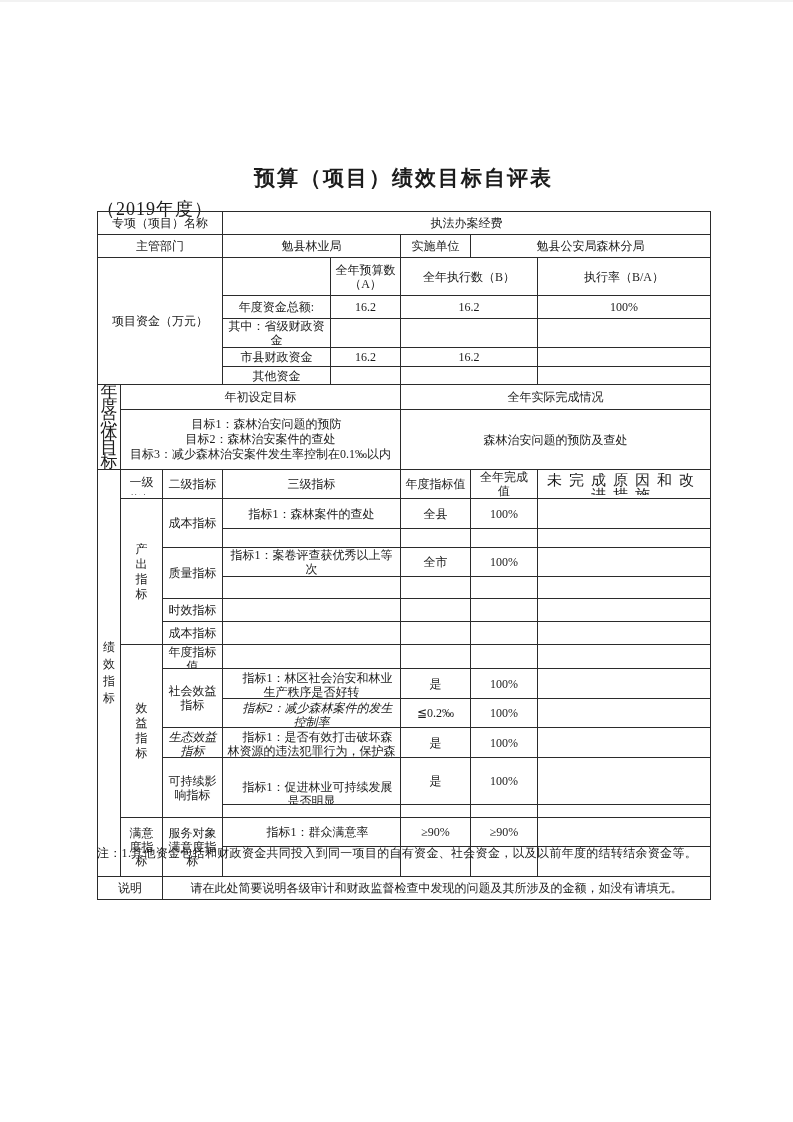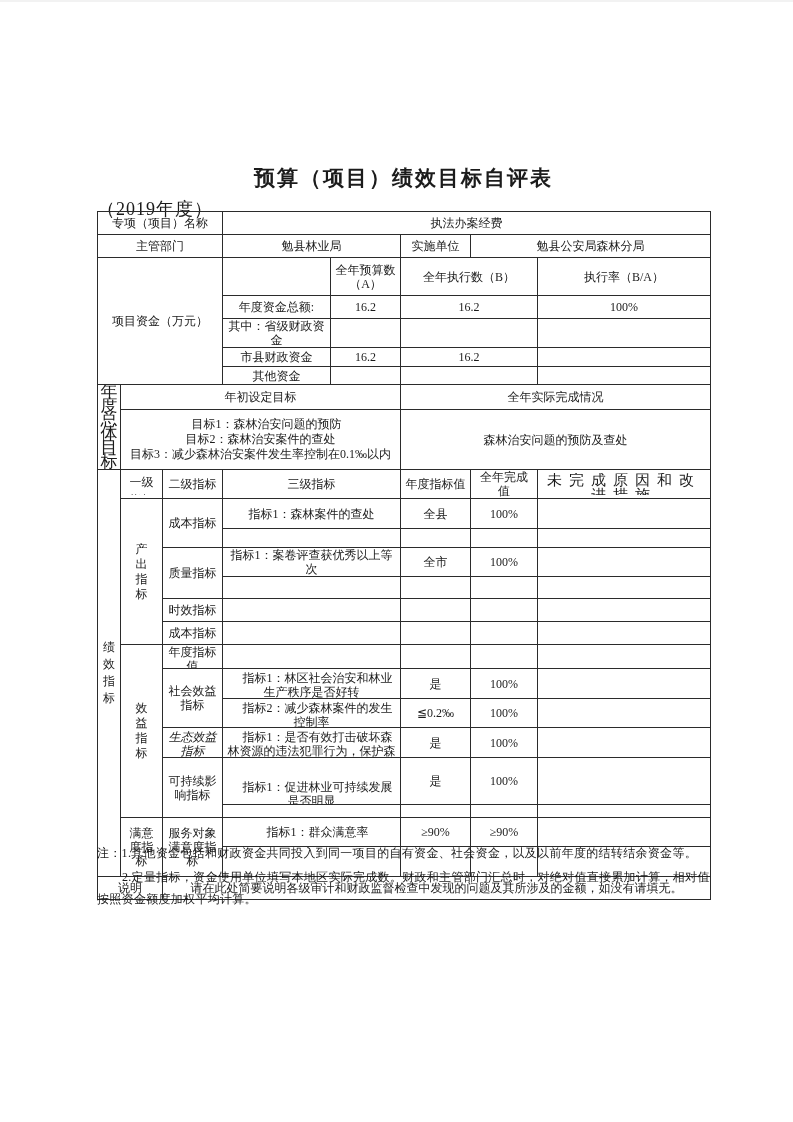--- a/index.html
+++ b/index.html
@@ -202,21 +202,21 @@
       <td rowspan="2">社会效益指标</td>
       <td colspan="2" class="vtop">
             <div class="clip" style="height:27px;padding-top:2px;">　指标1：林区社会治安和林业生产秩序是否好转</div>
           </td>
       <td>是</td>
       <td>100%</td>
       <td></td>
     </tr>
     <tr style="height:27px">
       <td colspan="2" class="vtop">
-            <div class="clip" style="height:26px;padding-top:2px;">　指标2：减少森林案件的发生控制率</div>
+            <div class="clip" style="height:26px;padding-top:2px;font-style:italic;">　指标2：减少森林案件的发生控制率</div>
           </td>
       <td>≦0.2‰</td>
       <td>100%</td>
       <td></td>
     </tr>
 
     <tr style="height:28px">
       <td class="vtop">
             <div class="clip ctr" style="height:27px;padding-top:2px;font-style:italic;">生态效益指标</div>
           </td>
@@ -263,16 +263,15 @@
 
     <tr style="height:23px">
       <td colspan="2">说明</td>
       <td colspan="6">请在此处简要说明各级审计和财政监督检查中发现的问题及其所涉及的金额，如没有请填无。</td>
     </tr>
   </tbody>
     </table>
 
   <div class="notes">
     <p>注：1.其他资金包括和财政资金共同投入到同一项目的自有资金、社会资金，以及以前年度的结转结余资金等。</p>
-    <p class="indent">2.定量指标，资金使用单位填写本地区实际完成数。财政和主管部门汇总时，对绝对值直接累加计算，相对值按照资金额度加权平均计算。</p>
   </div>
 
 </div>
 
 </body></html>

